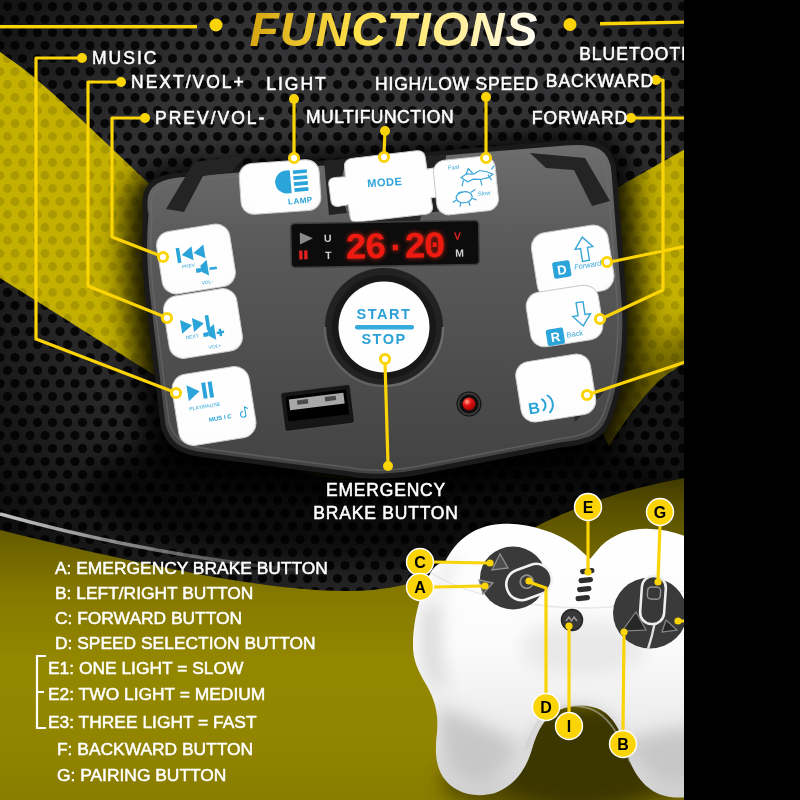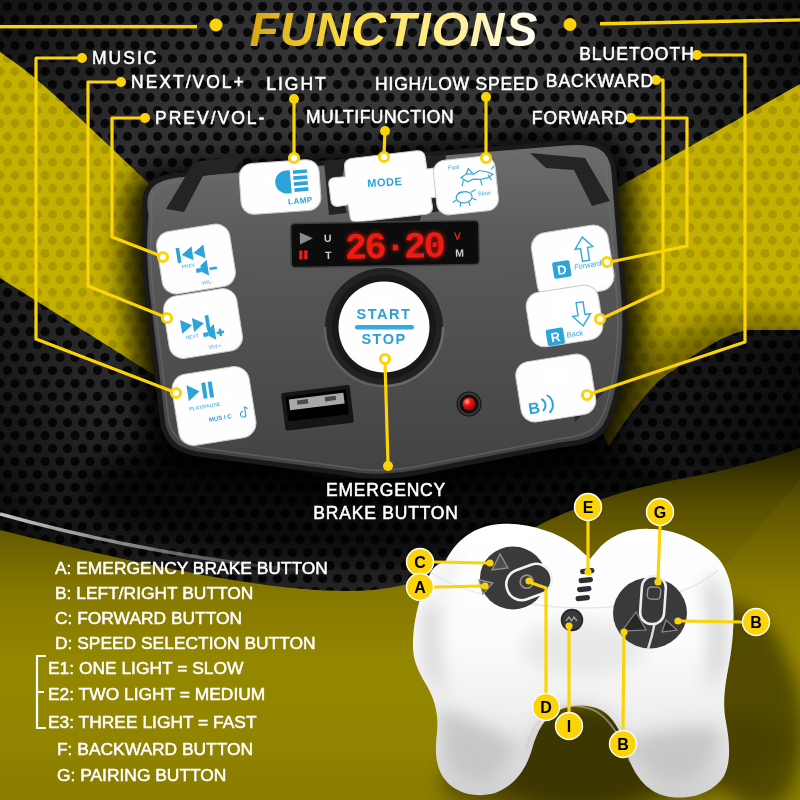--- a/index.html
+++ b/index.html
@@ -1,16 +1,16 @@
 <!DOCTYPE html>
 <html><head>
 <meta charset="utf-8">
 <style>
 html,body{margin:0;padding:0;background:#000;}
-#stage{position:relative;width:800px;height:800px;overflow:hidden;font-family:"Liberation Sans",sans-serif;}
+#stage{position:relative;width:684px;height:800px;overflow:hidden;font-family:"Liberation Sans",sans-serif;}
 svg{display:block;}
 </style>
 </head>
 <body>
 <div id="stage">
 <svg width="800" height="800" viewBox="0 0 800 800">
 <defs>
   <pattern id="pb" width="15" height="26" patternUnits="userSpaceOnUse">
     <rect width="15" height="26" fill="#3a3a3c"></rect>
     <g fill="#0a0a0a">

